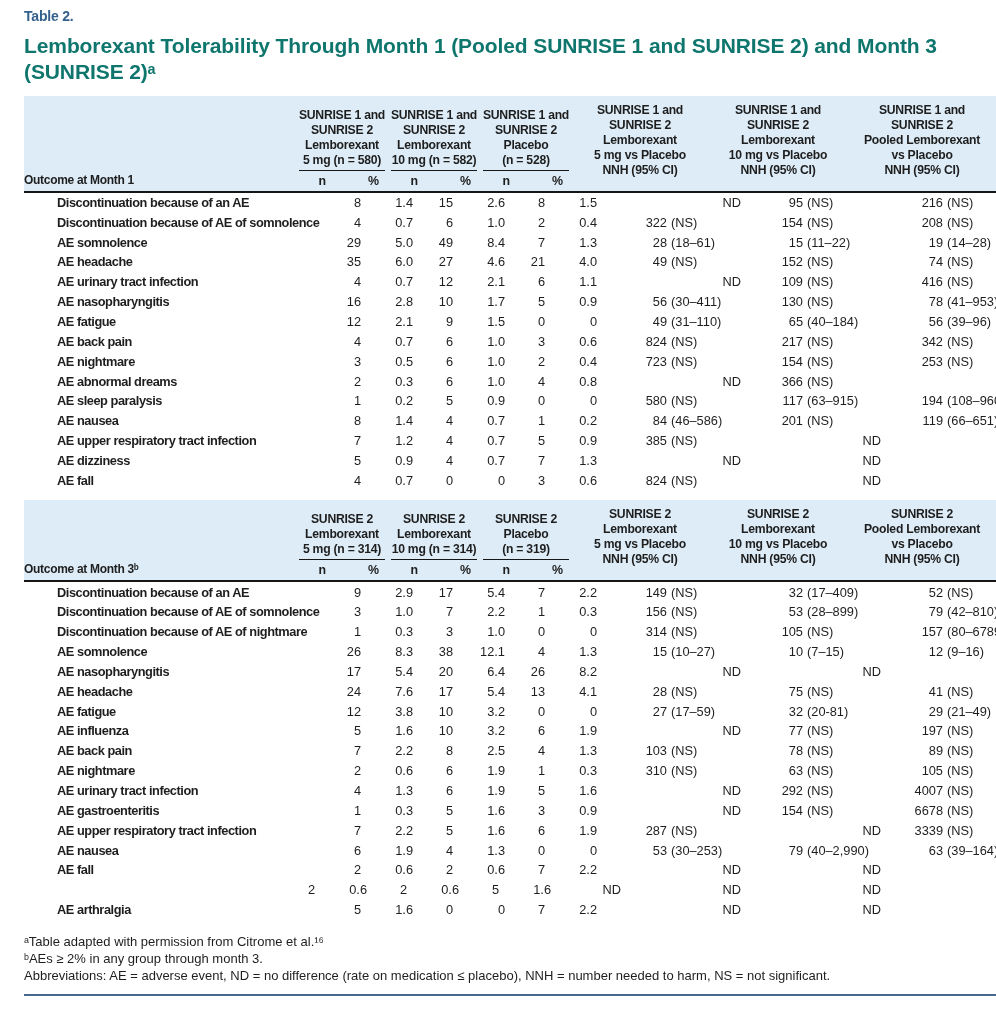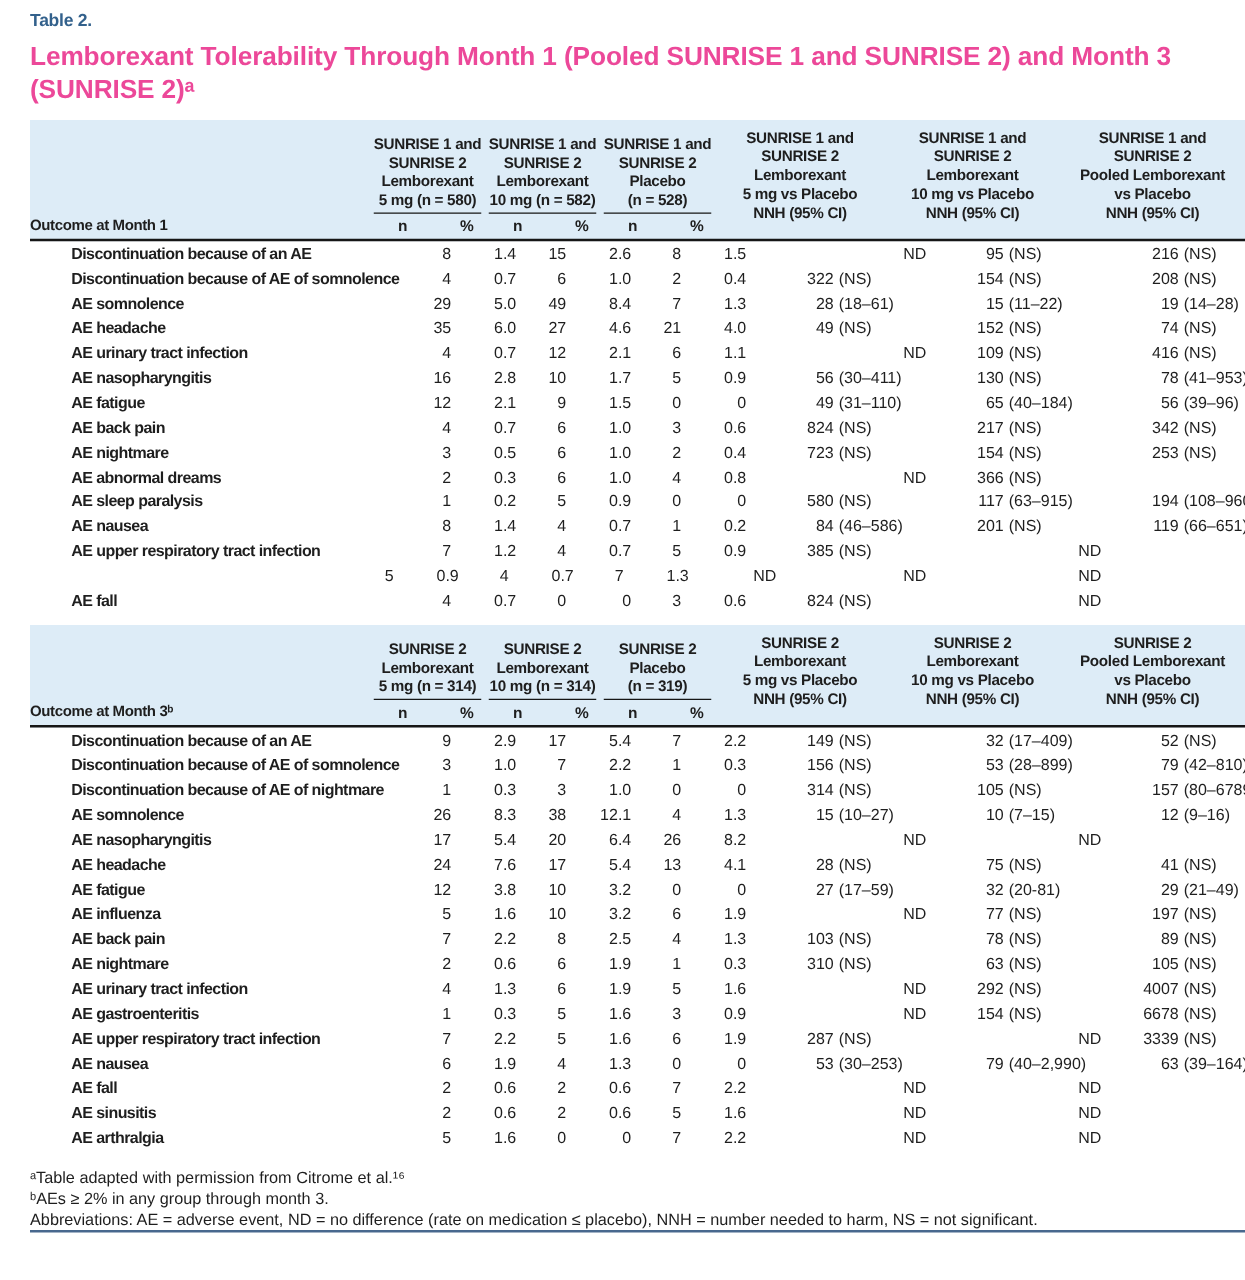--- a/index.html
+++ b/index.html
@@ -1,39 +1,39 @@
 <!DOCTYPE html>
 <html><head>
 <meta charset="utf-8">
 <style>
   html,body{margin:0;padding:0;background:#ffffff;}
   body{font-family:"Liberation Sans", sans-serif; color:#1e1e1e;}
   .page{width:996px;height:1024px;box-sizing:border-box;padding:8px 12px 0 12px;overflow:hidden;background:#fff;margin-left:12px;}
   .table-label{color:#33618c;font-weight:bold;font-size:14px;letter-spacing:-0.2px;}
-  .title{color:#ec4899;font-weight:bold;font-size:21px;line-height:1.25;margin-top:9px;letter-spacing:-0.1px;}
+  .title{color:#0f766e;font-weight:bold;font-size:21px;line-height:1.25;margin-top:9px;letter-spacing:-0.1px;}
   .dtable{margin-top:10px;}
   .grid{display:grid;grid-template-columns:272px 46px 46px 46px 46px 46px 46px 136px 140px 148px;}
   .thead{background:#ddecf7;border-bottom:2.5px solid #161616;align-items:end;padding-top:7px;}
   .outcome-label{font-weight:bold;font-size:12px;letter-spacing:-0.3px;padding-bottom:4px;white-space:nowrap;}
   .dose-group{grid-column:span 2;display:flex;flex-direction:column;justify-content:flex-end;}
   .group-title{text-align:center;font-weight:bold;font-size:12.2px;line-height:1.23;letter-spacing:-0.25px;white-space:nowrap;}
   .group-rule{border-bottom:1.4px solid #161616;margin:2px 3px 0 3px;}
   .sub-row{display:grid;grid-template-columns:46px 46px;font-weight:bold;font-size:12.4px;padding:3px 0;}
   .sub-n{text-align:right;padding-right:16px;}
   .sub-pct{text-align:right;padding-right:9px;}
   .nnh-head{text-align:center;font-weight:bold;font-size:12.2px;line-height:1.23;letter-spacing:-0.25px;padding-bottom:13px;white-space:nowrap;}
   .trow{height:19.85px;align-items:center;padding-left:33px;}
   .rlabel{font-weight:bold;font-size:12.8px;letter-spacing:-0.45px;white-space:nowrap;}
   .ncell{text-align:right;padding-right:14px;font-size:12.8px;}
   .pct{text-align:right;padding-right:8px;font-size:12.8px;}
   .nnh{display:grid;grid-template-columns:62px 1fr;font-size:12.8px;}
   .nnh .num{text-align:right;}
   .nnh .ci{text-align:left;padding-left:4px;white-space:nowrap;}
   .nnh .nd{grid-column:1 / -1;text-align:right;}
-  .footnotes{margin-top:13px;font-size:13px;line-height:1.32;border-bottom:2px solid #48688e;color:#1e1e1e;}
+  .footnotes{margin-top:13px;font-size:13px;line-height:1.32;border-bottom:2px solid #48688e;padding-bottom:10px;color:#1e1e1e;}
 </style>
 </head>
 <body>
 
 <div class="page">
   <div class="table-label">Table 2.</div>
   <div class="title">
     <div>Lemborexant Tolerability Through Month 1 (Pooled SUNRISE 1 and SUNRISE 2) and Month 3</div>
     <div>(SUNRISE 2)ᵃ</div>
   </div>
@@ -364,20 +364,21 @@
             <div class="ci">(NS)</div>
           </div>
           <div class="nnh">
             <div class="nd">ND</div>
           </div>
           <div class="nnh">
             <div class="nd">ND</div>
           </div>
         </div>
         <div class="trow grid">
+          <div class="rlabel">AE dizziness</div>
           <div class="ncell">5</div>
           <div class="pct">0.9</div>
           <div class="ncell">4</div>
           <div class="pct">0.7</div>
           <div class="ncell">7</div>
           <div class="pct">1.3</div>
           <div class="nnh">
             <div class="nd">ND</div>
           </div>
           <div class="nnh">
@@ -767,21 +768,20 @@
             <div class="nd">ND</div>
           </div>
           <div class="nnh">
             <div class="nd">ND</div>
           </div>
           <div class="nnh">
             <div class="nd">ND</div>
           </div>
         </div>
         <div class="trow grid">
-          <div class="rlabel">AE sinusitis</div>
           <div class="ncell">2</div>
           <div class="pct">0.6</div>
           <div class="ncell">2</div>
           <div class="pct">0.6</div>
           <div class="ncell">5</div>
           <div class="pct">1.6</div>
           <div class="nnh">
             <div class="nd">ND</div>
           </div>
           <div class="nnh">

